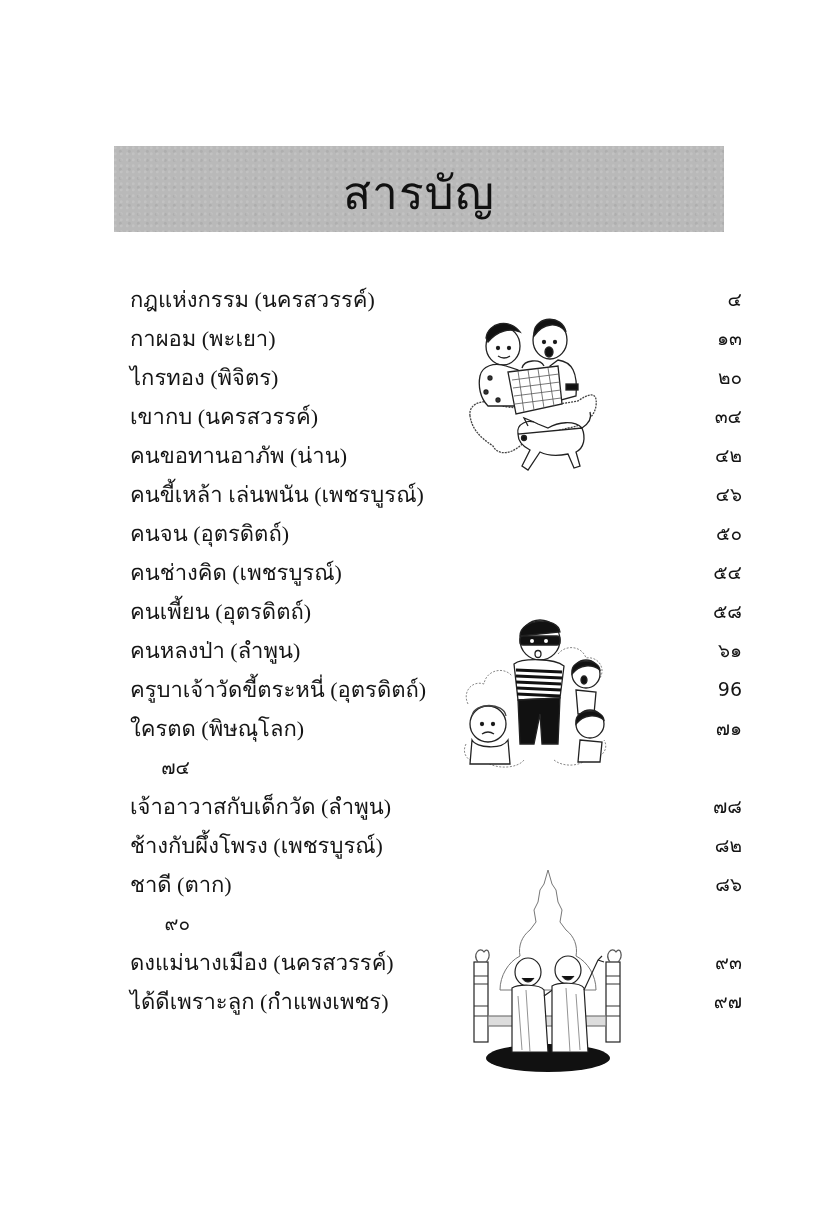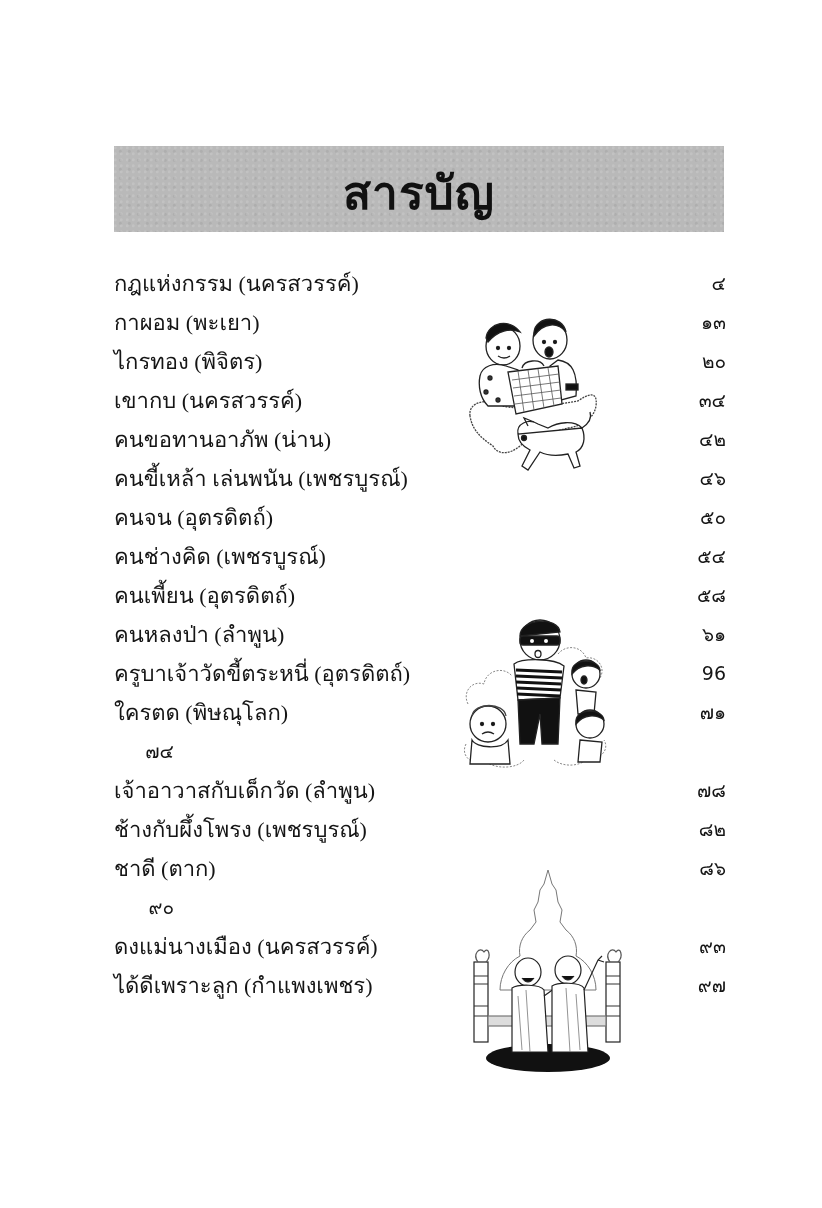--- a/index.html
+++ b/index.html
@@ -25,32 +25,32 @@
       background-image:
         radial-gradient(circle at 20% 30%, rgba(255,255,255,0.12) 0 1px, transparent 2px),
         radial-gradient(circle at 70% 60%, rgba(0,0,0,0.06) 0 1px, transparent 2px);
       background-size: 6px 6px, 9px 9px;
       display: flex;
       align-items: center;
       justify-content: center;
     }
     .title-text {
       font-family: "Liberation Serif", "DejaVu Serif", serif;
-      font-weight: bold;
+      font-weight: normal;
       font-size: 46px;
       color: #111;
       letter-spacing: 1px;
       padding-top: 6px;
     }
     .toc-list {
       position: absolute;
       left: 114px;
       top: 264px;
       width: 612px;
-      margin: 0;
+      margin: 16px;
       padding: 0;
       list-style: none;
     }
     .toc-row {
       height: 39px;
       display: flex;
       align-items: center;
       justify-content: space-between;
       font-family: "Liberation Serif", "DejaVu Serif", serif;
       font-size: 22px;

